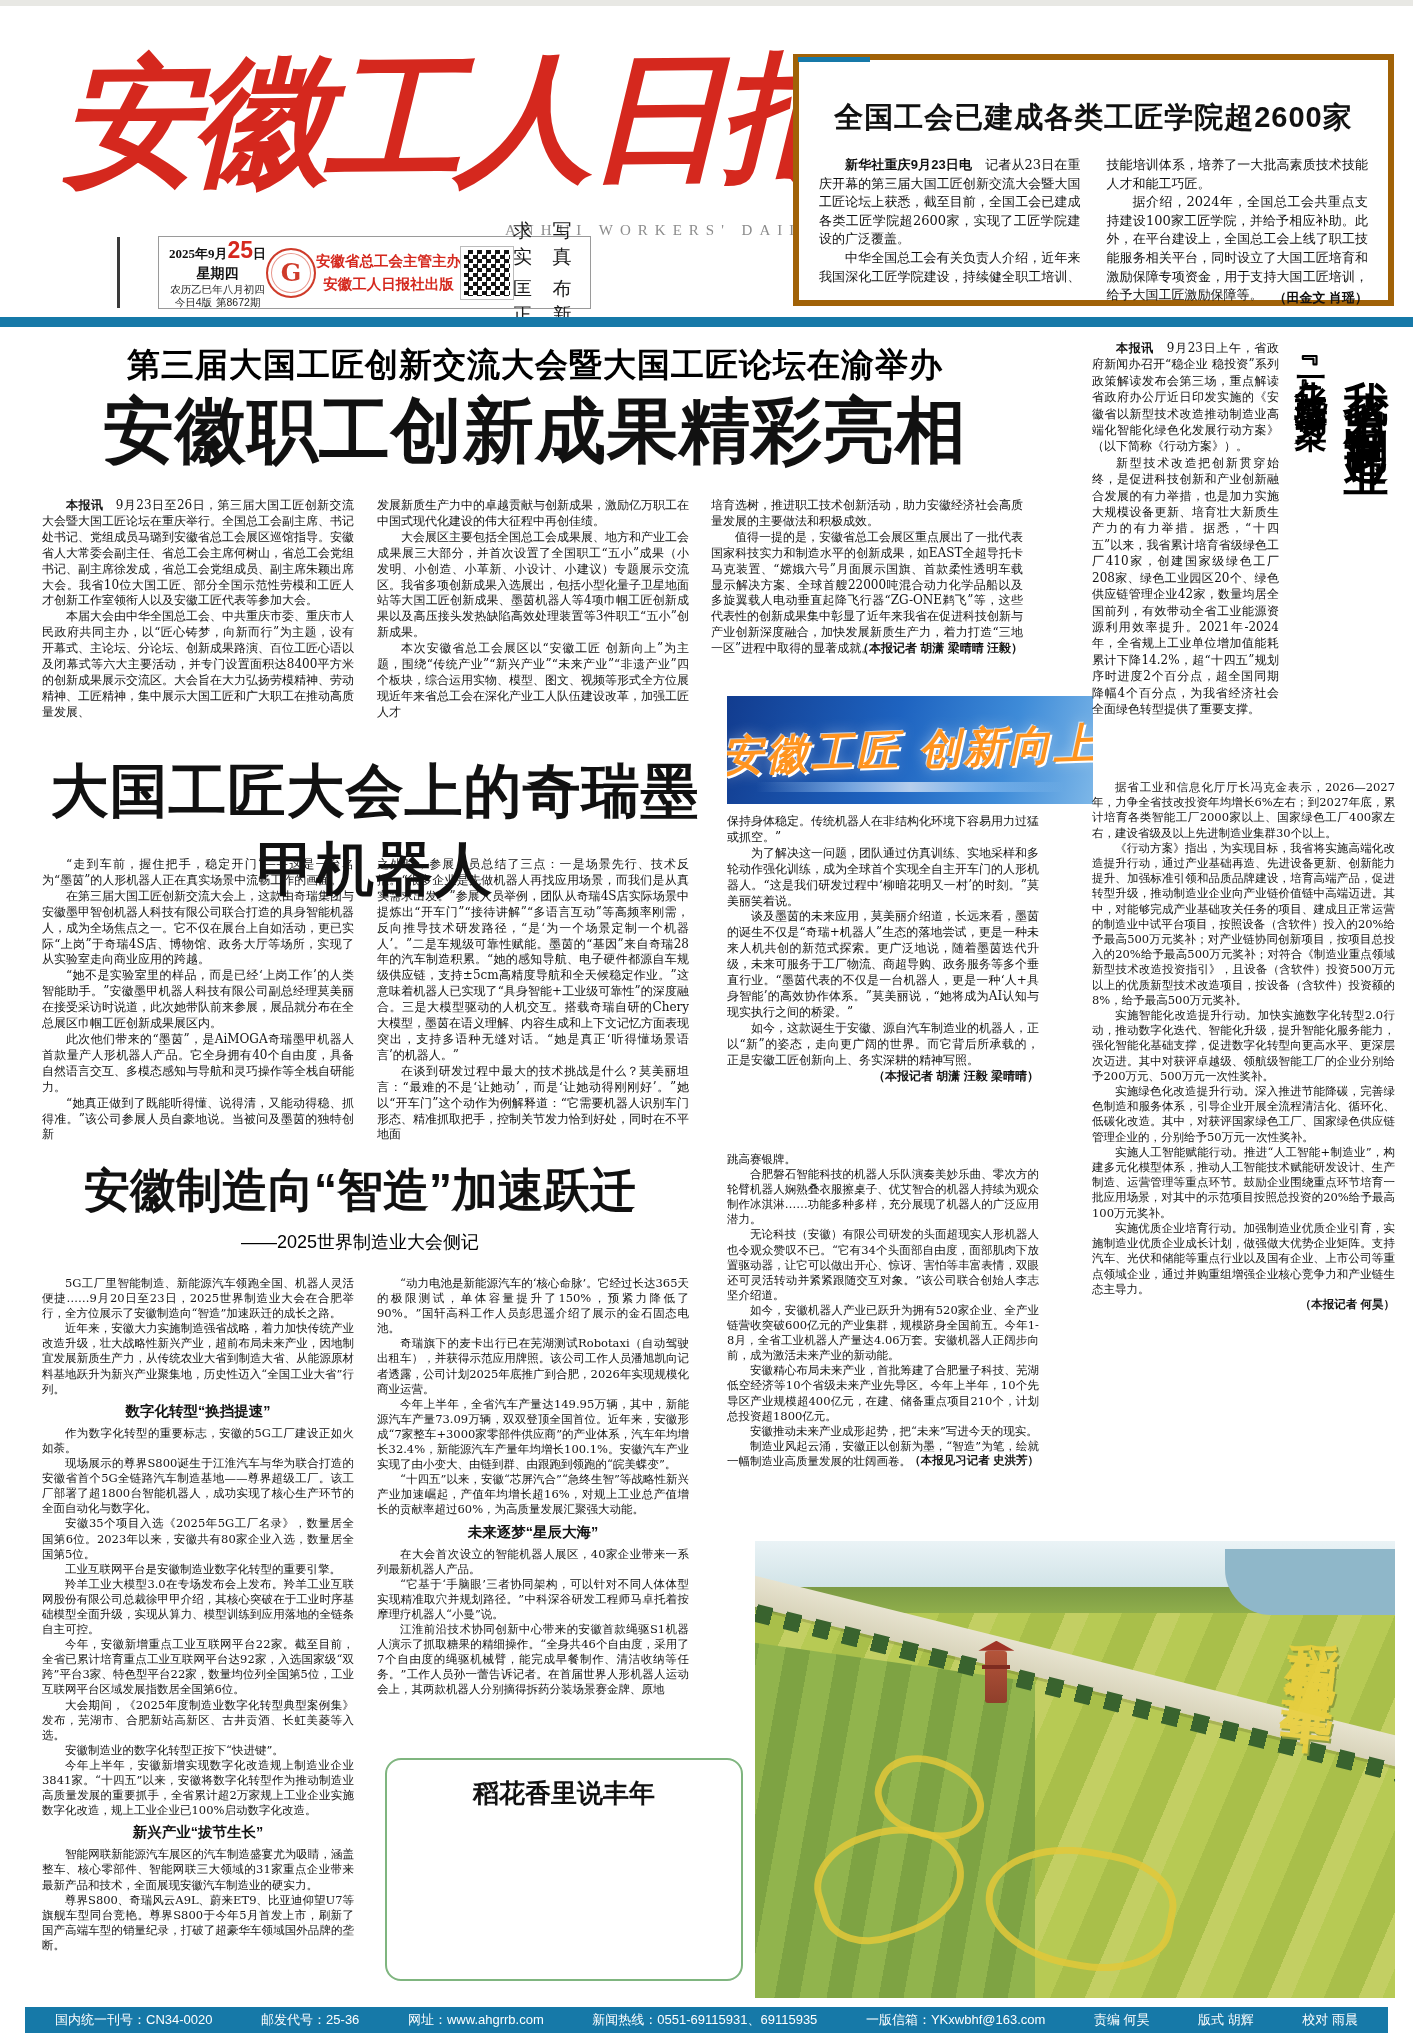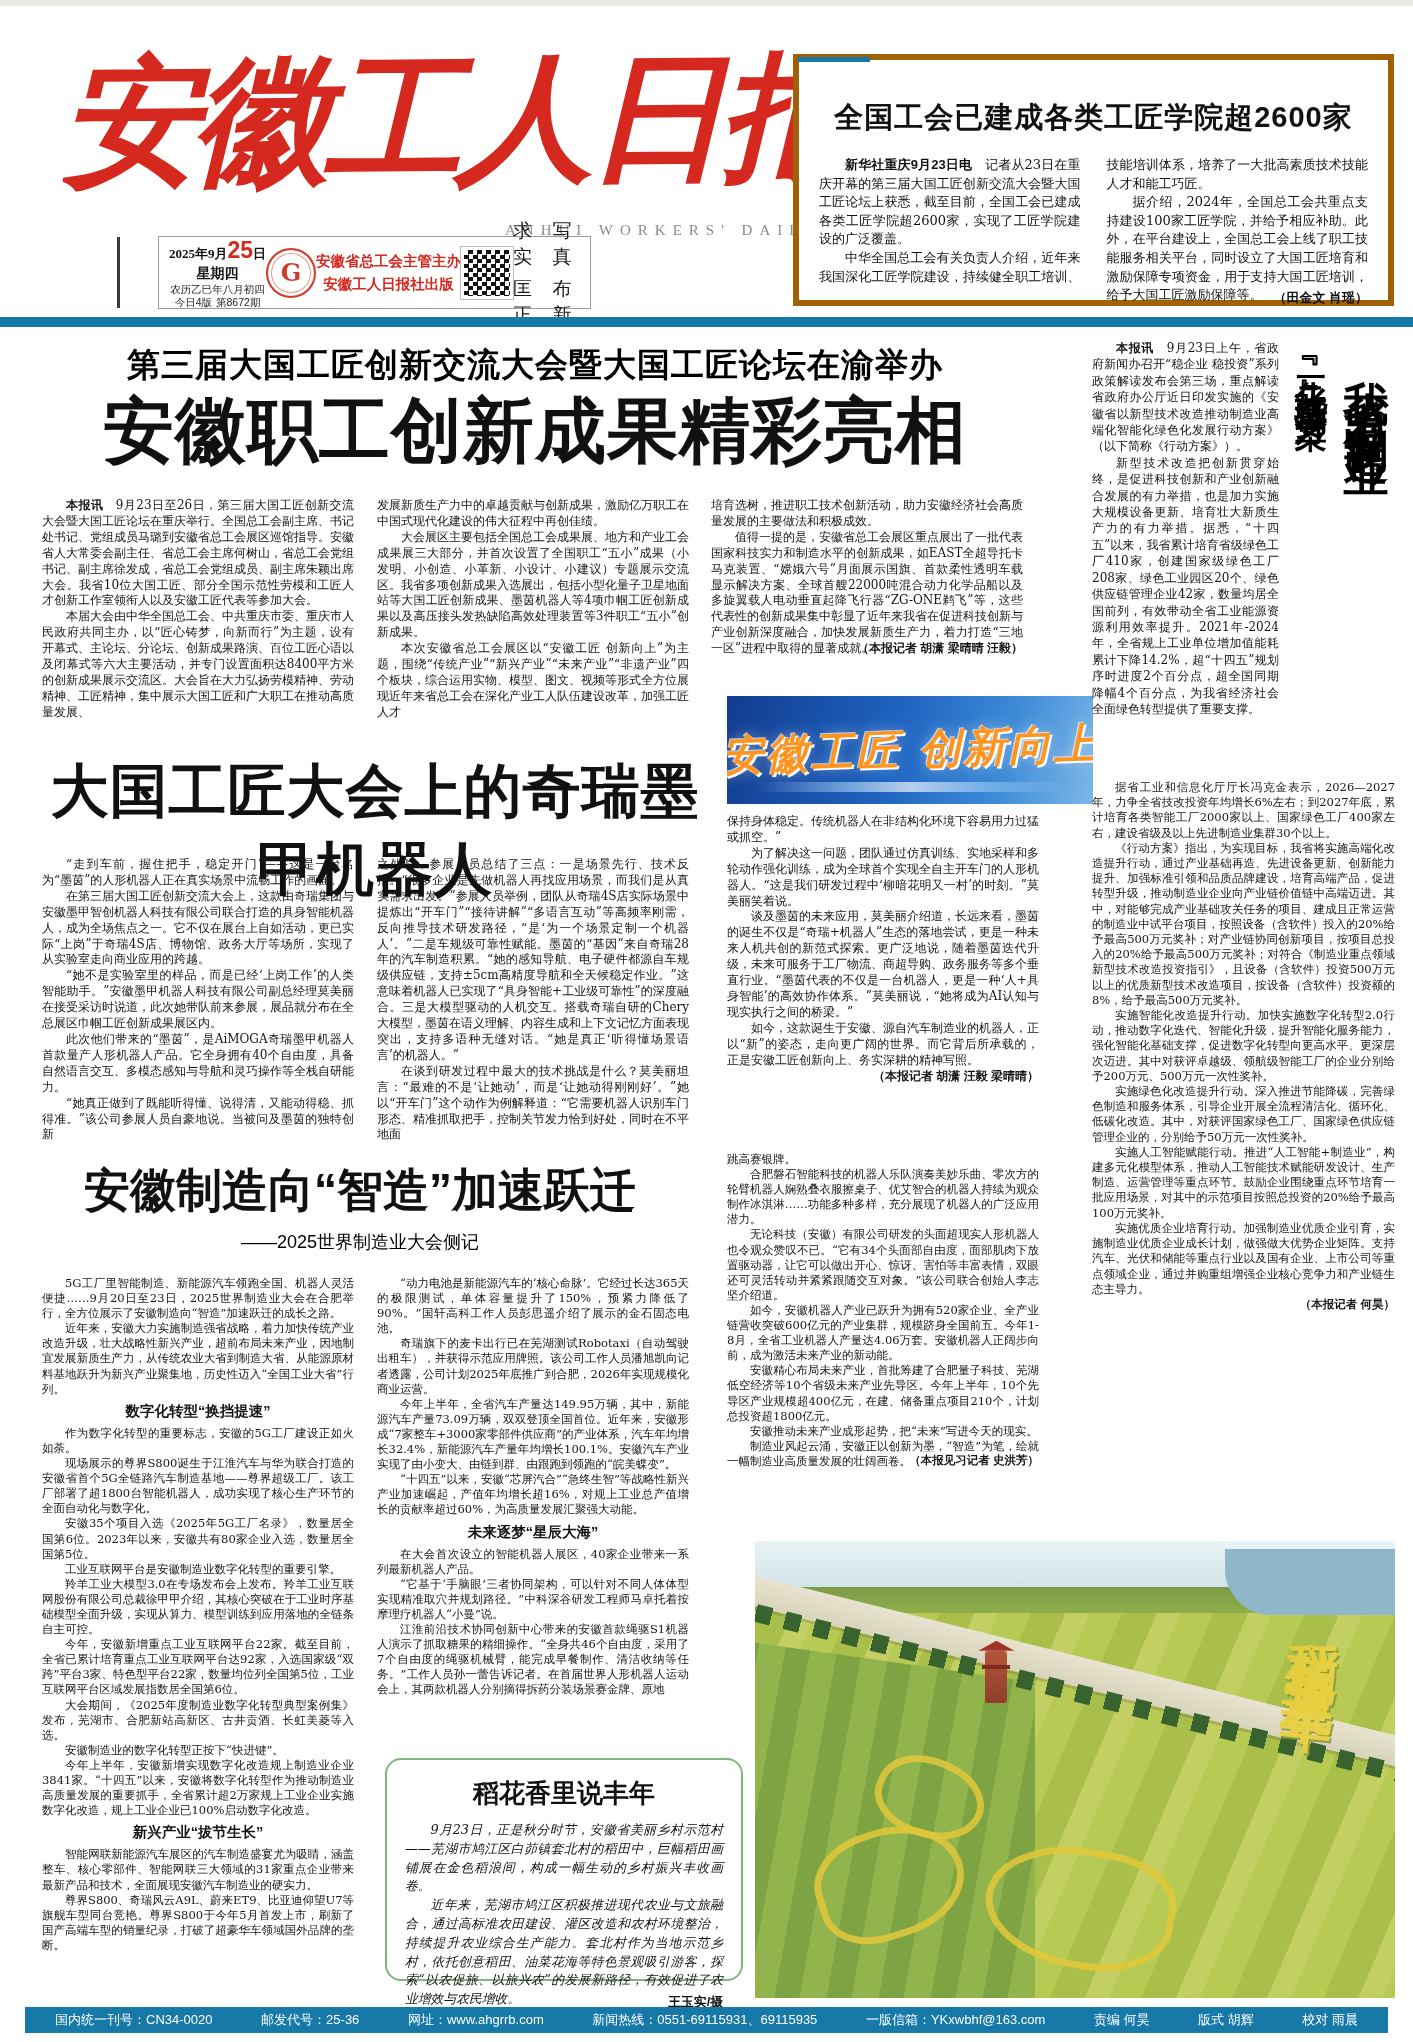--- a/index.html
+++ b/index.html
@@ -338,27 +338,20 @@
         <p>如今，安徽机器人产业已跃升为拥有520家企业、全产业链营收突破600亿元的产业集群，规模跻身全国前五。今年1-8月，全省工业机器人产量达4.06万套。安徽机器人正阔步向前，成为激活未来产业的新动能。</p>
         <p>安徽精心布局未来产业，首批筹建了合肥量子科技、芜湖低空经济等10个省级未来产业先导区。今年上半年，10个先导区产业规模超400亿元，在建、储备重点项目210个，计划总投资超1800亿元。</p>
         <p>安徽推动未来产业成形起势，把“未来”写进今天的现实。</p>
         <p>制造业风起云涌，安徽正以创新为墨，“智造”为笔，绘就一幅制造业高质量发展的壮阔画卷。</p>
       </div>
     <div class="byline pull">（本报见习记者 史洪芳）</div>
   </div>
 
   <div class="abs caption-box">
     <div class="cb-title">稻花香里说丰年</div>
-    <div class="cb-body">
-      <div>
-          <p>9月23日，正是秋分时节，安徽省美丽乡村示范村——芜湖市鸠江区白茆镇套北村的稻田中，巨幅稻田画铺展在金色稻浪间，构成一幅生动的乡村振兴丰收画卷。</p>
-          <p>近年来，芜湖市鸠江区积极推进现代农业与文旅融合，通过高标准农田建设、灌区改造和农村环境整治，持续提升农业综合生产能力。套北村作为当地示范乡村，依托创意稻田、油菜花海等特色景观吸引游客，探索“以农促旅、以旅兴农”的发展新路径，有效促进了农业增效与农民增收。</p>
-        </div>
-      <div class="cb-credit pull">王玉实/摄</div>
-    </div>
   </div>
 
   <div class="abs photo">
     <div class="ph-sky"></div>
     <div class="ph-far"></div>
     <div class="ph-pond"></div>
     <div class="ph-field-l"></div>
     <div class="ph-road"></div>
     <div class="ph-trees"></div>
     <div class="ph-tower"></div>

